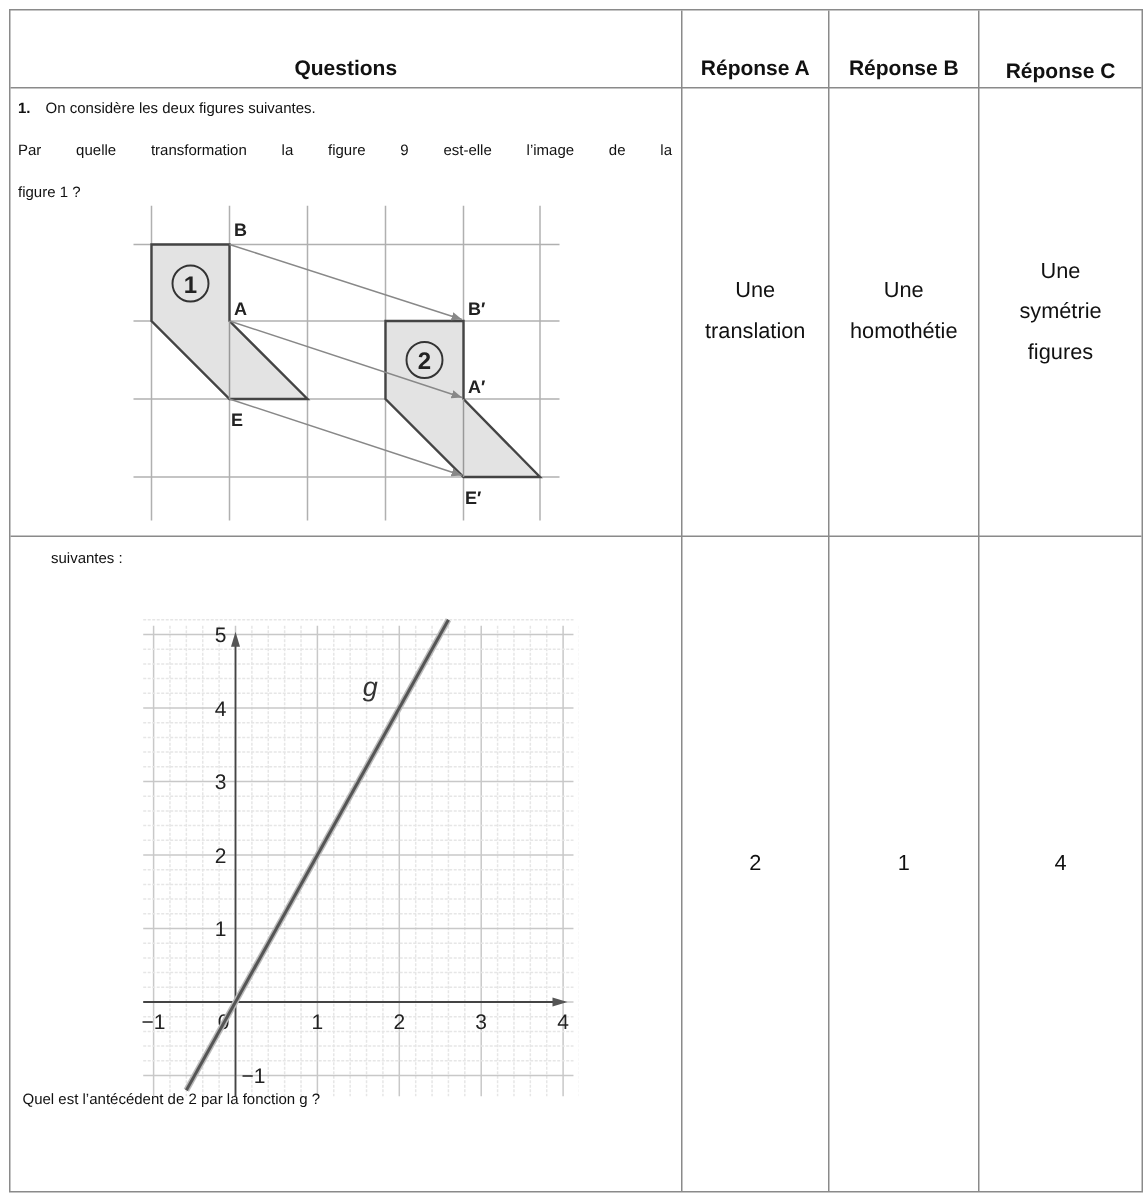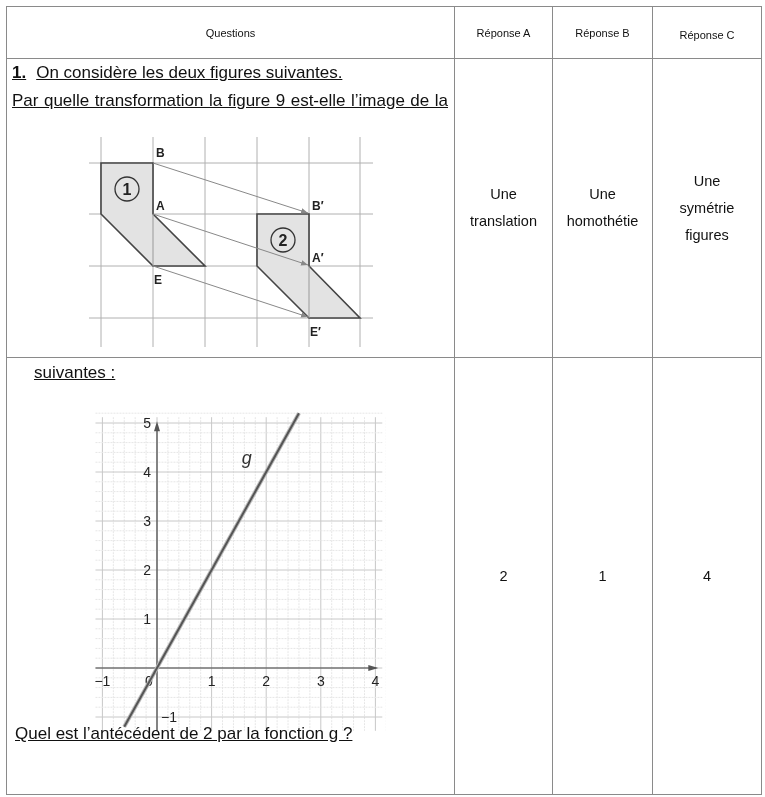--- a/index.html
+++ b/index.html
@@ -2,25 +2,25 @@
 <html><head>
 <meta charset="utf-8">
 <style>
   html, body { margin: 0; padding: 0; background: #ffffff; }
   body { width: 765px; height: 797px; position: relative; overflow: hidden;
          font-family: "Liberation Sans", sans-serif; color: #111; }
   .tbl { position: absolute; left: 6px; top: 6px; width: 756px; height: 789px;
          border: 1px solid #8a8a8a; box-sizing: border-box; }
   .vline { position: absolute; top: 0; bottom: 0; width: 1px; background: #8a8a8a; }
   .hline { position: absolute; left: 0; right: 0; height: 1px; background: #8a8a8a; }
-  .hdr { position: absolute; top: 0; height: 51px; display: flex; align-items: center;
-         justify-content: center; font-weight: normal; font-size: 11px; }
+  .hdr { position: absolute; top: 12px; height: 51px; display: flex; align-items: center;
+         justify-content: center; font-weight: bold; font-size: 14px; }
   .cell-ans { position: absolute; display: flex; align-items: center; justify-content: center;
               text-align: center; font-size: 14.5px; line-height: 27px; }
-  .qtext { position: absolute; font-size: 17px; line-height: 28px; text-decoration: underline; }
+  .qtext { position: absolute; font-size: 10px; line-height: 28px; }
   .qnum { font-weight: bold; margin-right: 10px; }
   .justified { text-align: justify; text-align-last: justify; }
   svg text { font-family: "Liberation Sans", sans-serif; }
 </style>
 </head>
 <body>
 
 <div class="tbl">
 
   <div class="vline" style="left:447px"></div>
@@ -31,20 +31,21 @@
   <div class="hline" style="top:350px"></div>
 
   <div class="hdr" style="left:0;width:447px">Questions</div>
   <div class="hdr" style="left:448px;width:97px">Réponse A</div>
   <div class="hdr" style="left:646px;width:108px;padding-top:2px">Réponse C</div>
   <div class="hdr" style="left:546px;width:99px">Réponse B</div>
 
   <div class="qtext" style="left:5px;top:52px;width:436px">
     <div><span class="qnum">1.</span><span>On considère les deux figures suivantes.</span></div>
     <div class="justified">Par quelle transformation la figure 9 est-elle l’image de la</div>
+    <div>figure 1 ?</div>
   </div>
 
   <svg style="position:absolute;left:74px;top:130px" width="300" height="215" viewBox="0 0 300 215">
     <defs>
       <marker id="arr" viewBox="0 0 10 10" refX="10" refY="5" markerWidth="7" markerHeight="7" orient="auto">
         <path d="M0,1 L10,5 L0,9 z" fill="#888"></path>
       </marker>
     </defs>
 
     <g stroke="#b0b0b0" stroke-width="1">

